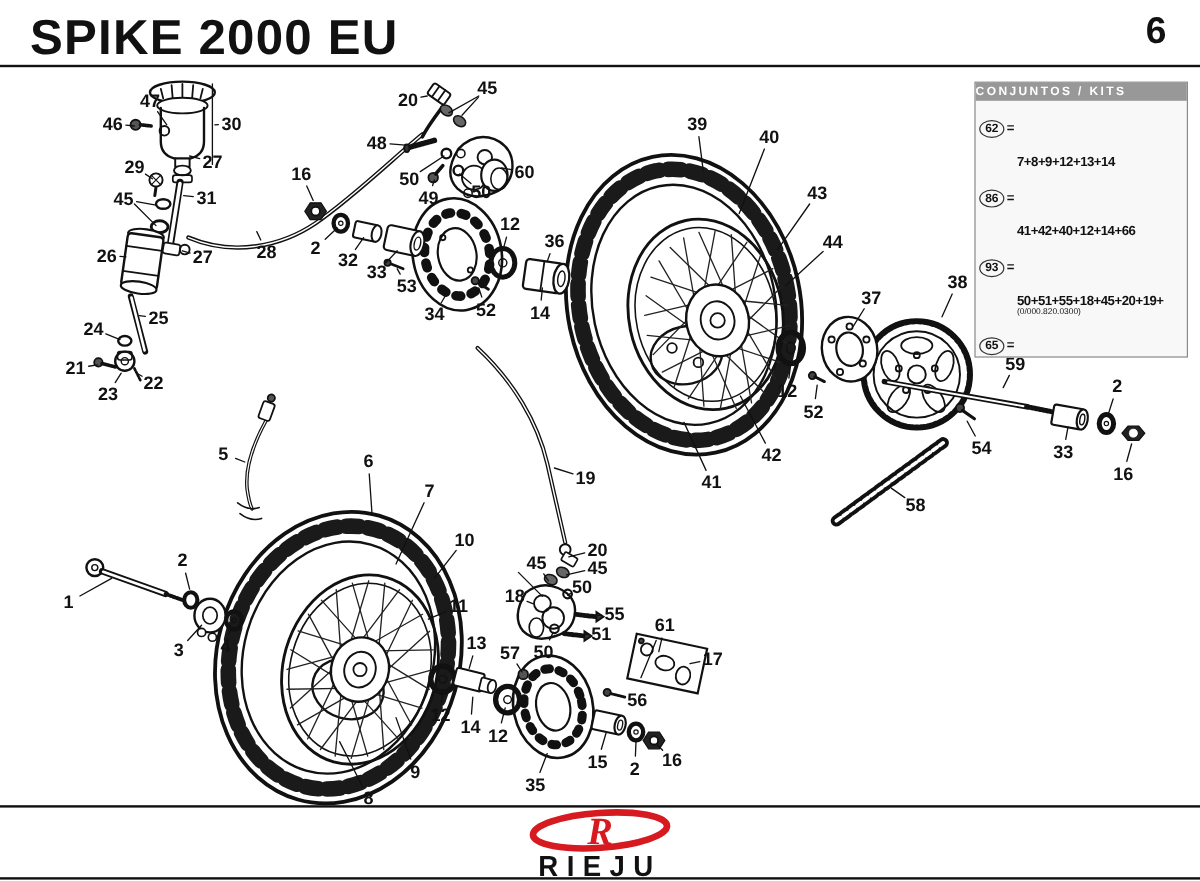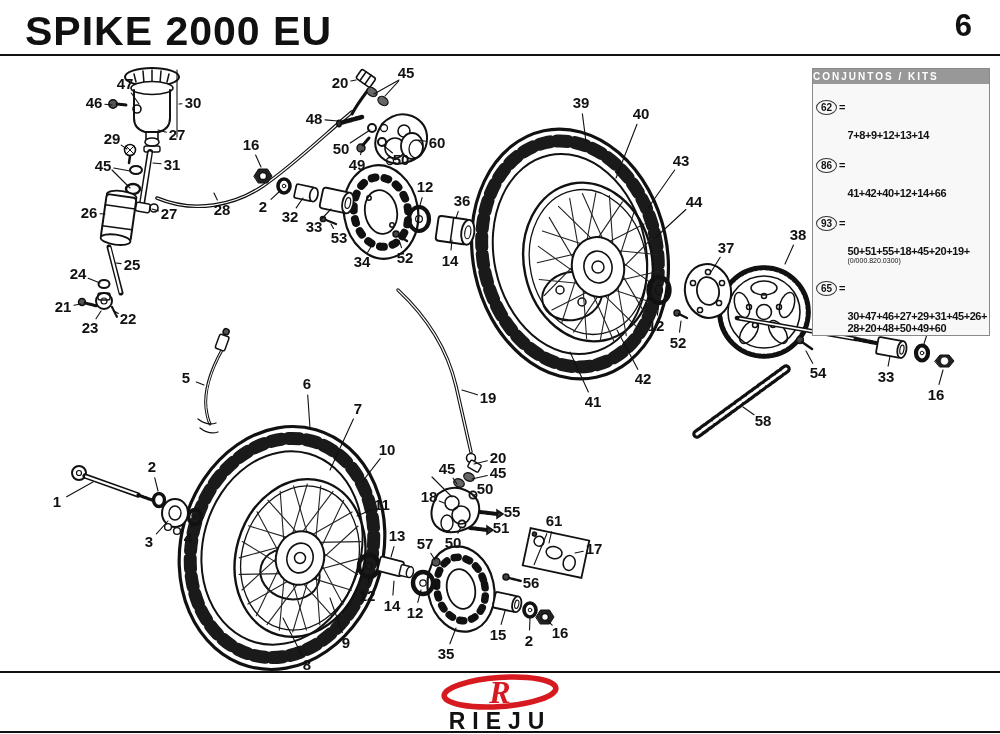--- a/index.html
+++ b/index.html
@@ -579,21 +579,20 @@
         <div class="kit-fx">41+42+40+12+14+66</div>
       </div>
       <div class="kit-row">
         <span class="kit-num">93</span>
         <span class="kit-eq">=</span>
         <div class="kit-fx">50+51+55+18+45+20+19+<div class="kit-note">(0/000.820.0300)</div></div>
       </div>
       <div class="kit-row">
         <span class="kit-num">65</span>
         <span class="kit-eq">=</span>
-        <div class="kit-fx">30+47+46+27+29+31+45+26+<div>28+20+48+50+49+60</div></div>
       </div>
     </div>
 </div>
 
 <div class="footer-rule"></div>
 <div class="logo-wrap">
   <svg width="150" height="36" viewBox="0 0 150 36">
     <ellipse cx="75" cy="18" rx="56" ry="14.5" fill="#fff" stroke-width="5.5" transform="rotate(-4 75 18)" stroke="#d71920"></ellipse>
     <text x="75" y="29" text-anchor="middle" font-family="Liberation Serif,serif" font-size="32" font-style="italic" font-weight="700" fill="#d71920">R</text>
   </svg>

